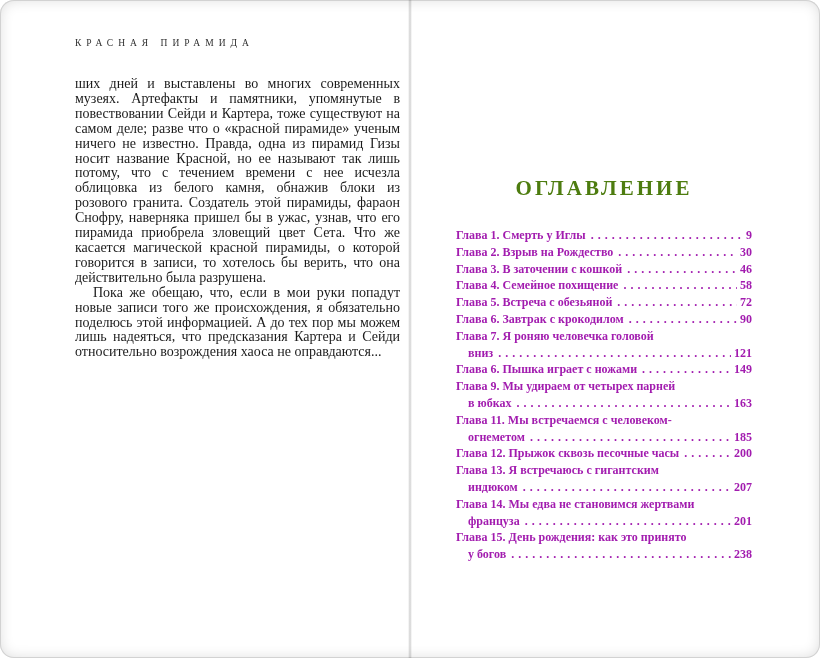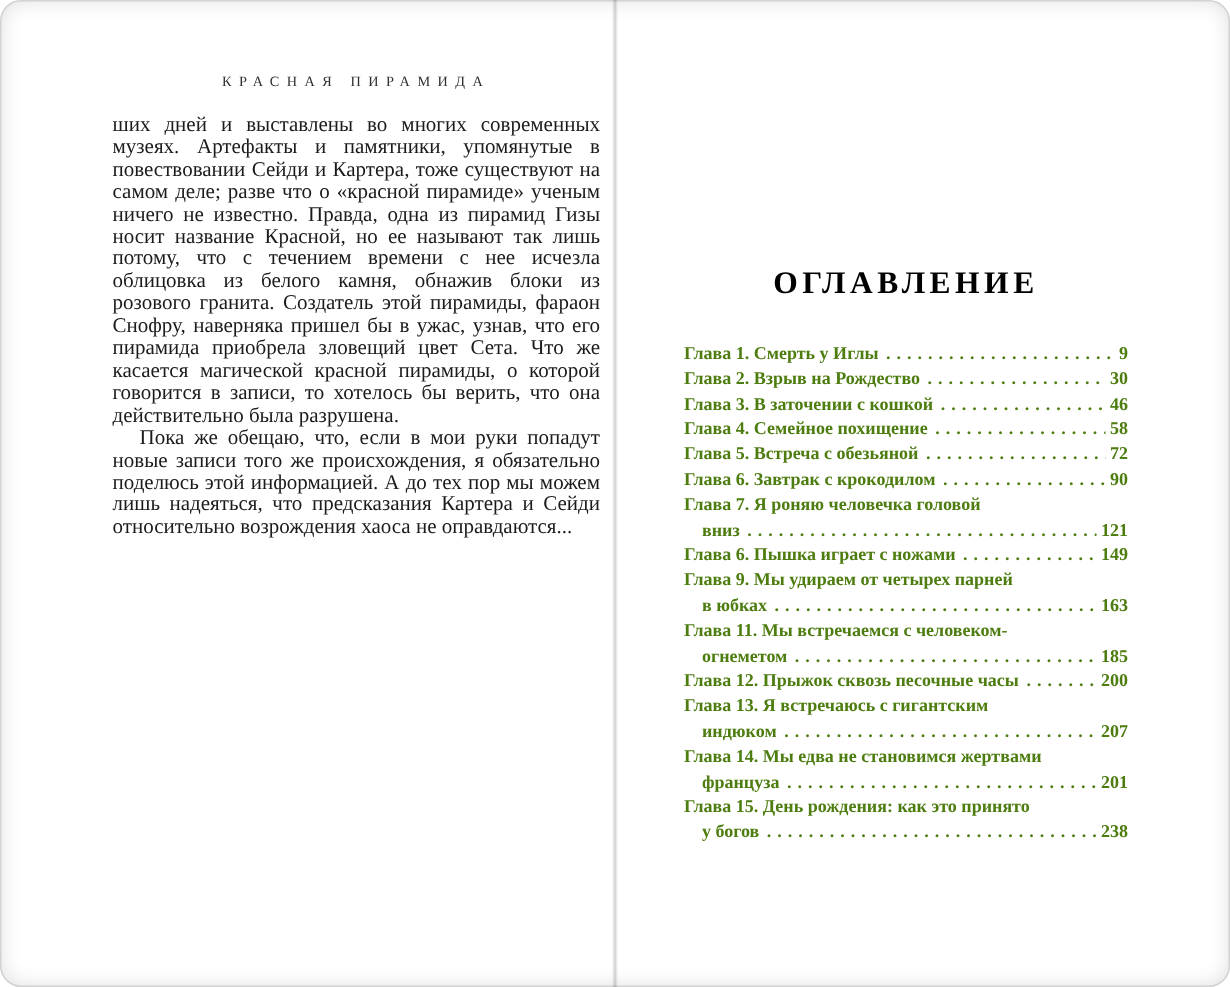--- a/index.html
+++ b/index.html
@@ -26,24 +26,24 @@
     width: 4px;
     background: linear-gradient(to right, rgba(0,0,0,0), rgba(0,0,0,0.18), rgba(0,0,0,0));
   }
   .page { position: absolute; top: 0; height: 100%; }
   .page.left  { left: 0;   width: 410px; }
   .page.right { left: 410px; width: 410px; }
 
   
   .running-header {
     position: absolute;
-    top: 50px;
+    top: 38px;
     left: 75px;
     width: 325px;
-    text-align: center;
+    text-align: left;
     font-size: 9.5px;
     letter-spacing: 5px;
     color: #2e2e2e;
   }
   .body-text {
     position: absolute;
     top: 77px;
     left: 75px;
     width: 325px;
     font-size: 14px;
@@ -57,31 +57,31 @@
   .toc-heading {
     position: absolute;
     top: 176px;
     left: 46px;
     width: 296px;
     margin: 0;
     text-align: center;
     font-size: 21px;
     font-weight: bold;
     letter-spacing: 3px;
-    color: #000000;
+    color: #4d7c0f;
   }
   .toc {
     position: absolute;
     top: 227px;
     left: 46px;
     width: 296px;
     font-size: 12px;
     font-weight: bold;
     line-height: 16.8px;
-    color: #4d7c0f;
+    color: #a21caf;
   }
   .toc-entry { margin: 0; }
   .toc-line { display: flex; align-items: baseline; }
   .toc-text { flex: 0 0 auto; white-space: nowrap; }
   .toc-line.cont .toc-text { padding-left: 12px; }
   .leader {
     flex: 1 1 auto;
     min-width: 0;
     overflow: hidden;
     white-space: nowrap;

